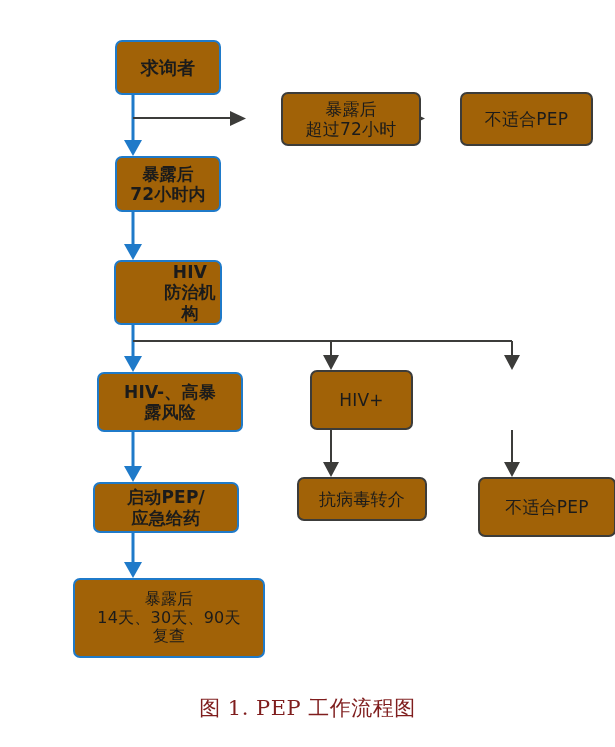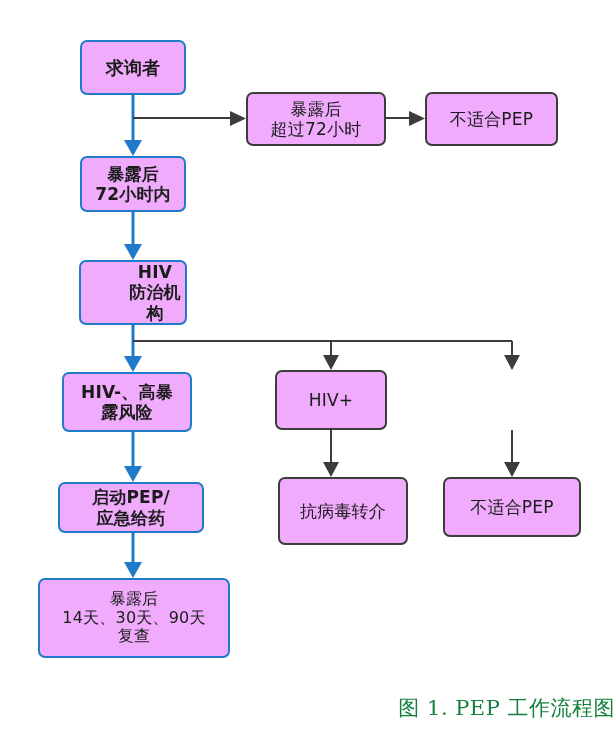--- a/index.html
+++ b/index.html
@@ -21,30 +21,31 @@
   #flow-canvas {
     position: absolute;
     left: 0;
     top: 0;
     width: 615px;
     height: 690px;
   }
   .node {
     position: absolute;
     box-sizing: border-box;
-    background: #f0abfc;
+    background: #a16207;
     border-radius: 7px;
     display: flex;
     align-items: center;
     justify-content: center;
     text-align: center;
     color: #1b1b1b;
     font-family: "DejaVu Sans", "Liberation Sans", sans-serif;
     line-height: 1.18;
     letter-spacing: 0.2px;
+    margin-left: 35px;
   }
   .node-blue {
     border: 2px solid #1f7ac9;
   }
   .node-dark {
     border: 2px solid #3c3c3a;
   }
   .node-text {
     display: block;
     white-space: pre-line;
@@ -54,24 +55,24 @@
     font-weight: bold;
   }
   .fs16 { font-size: 16px; }
   .fs17 { font-size: 17px; }
   .fs18 { font-size: 18px; }
   #caption {
     position: absolute;
     left: 0;
     top: 694px;
     width: 615px;
-    text-align: right;
+    text-align: center;
     font-family: "DejaVu Serif", "Liberation Serif", serif;
     font-size: 21px;
-    color: #15803d;
+    color: #7f1d1d;
     letter-spacing: 0.5px;
   }
 </style>
 </head>
 <body>
 
 <div id="figure">
 
   <svg id="flow-canvas" viewBox="0 0 615 690" xmlns="http://www.w3.org/2000/svg">
     <defs>
@@ -156,36 +157,36 @@
   <div class="node node-blue fs17 bold" style="left:80px; top:156px; width:106px; height:56px;">
     <span class="node-text">暴露后
 72小时内</span>
   </div>
 
   <div class="node node-blue fs17 bold" style="left:79px; top:260px; width:108px; height:65px;padding-left:44px;">
     <span class="node-text">HIV
 防治机构</span>
   </div>
 
-  <div class="node node-blue fs17 bold" style="left:62px; top:372px; width:130px; height:60px;">
+  <div class="node node-blue fs17 bold" style="left:62px; top:372px; width:146px; height:60px;">
     <span class="node-text">HIV-、高暴
 露风险</span>
   </div>
 
-  <div class="node node-dark fs17" style="left:275px; top:370px; width:112px; height:60px;">
+  <div class="node node-dark fs17" style="left:275px; top:370px; width:103px; height:60px;">
     <span class="node-text">HIV+</span>
   </div>
 
 
   <div class="node node-blue fs17 bold" style="left:58px; top:482px; width:146px; height:51px;justify-content:center;">
     <span class="node-text">启动PEP/
 应急给药</span>
   </div>
 
-  <div class="node node-dark fs17" style="left:278px; top:477px; width:130px; height:68px;">
+  <div class="node node-dark fs17" style="left:262px; top:477px; width:130px; height:44px;">
     <span class="node-text">抗病毒转介</span>
   </div>
 
   <div class="node node-dark fs17" style="left:443px; top:477px; width:138px; height:60px;">
     <span class="node-text">不适合PEP</span>
   </div>
 
   <div class="node node-blue fs16" style="left:38px; top:578px; width:192px; height:80px;">
     <span class="node-text">暴露后
 14天、30天、90天

